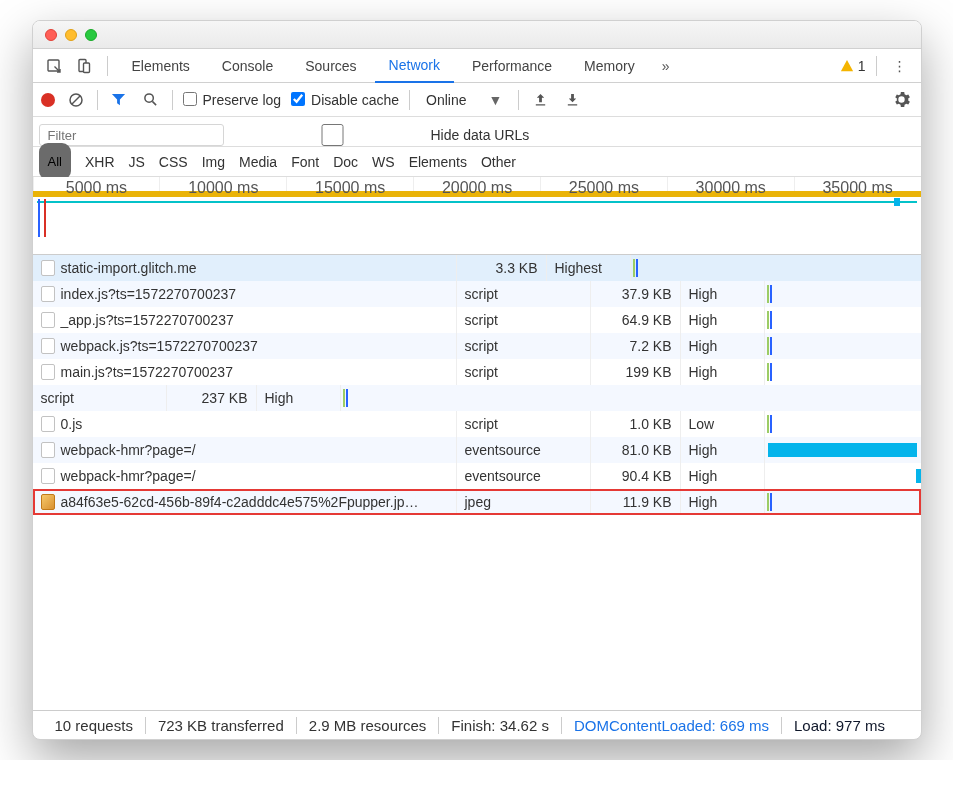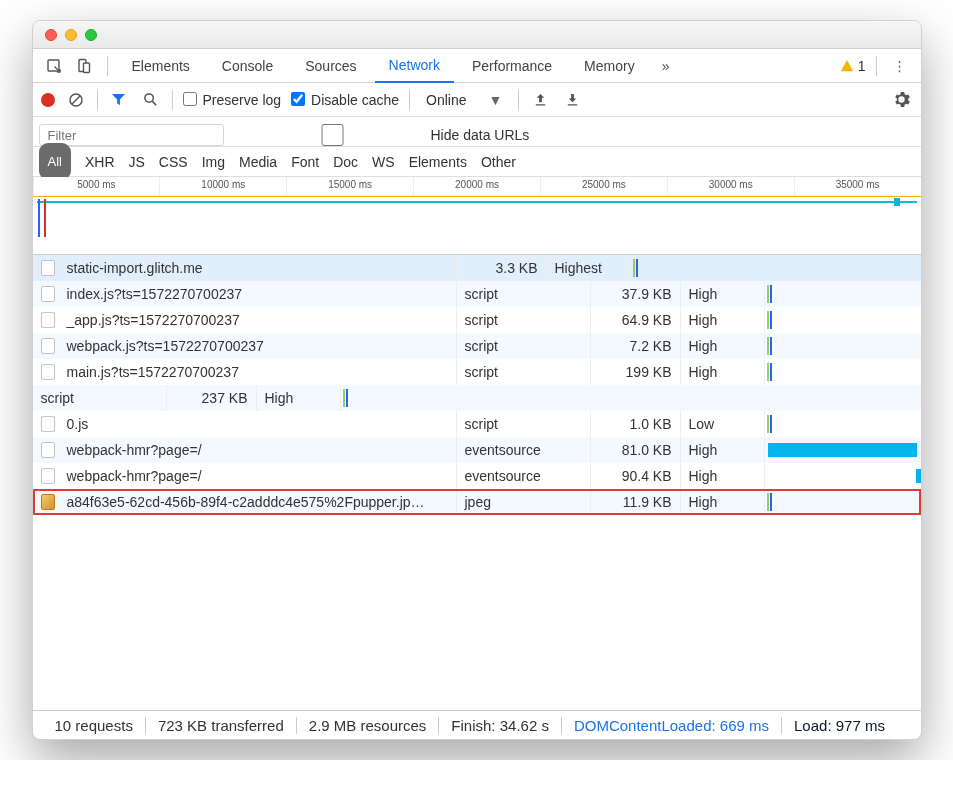--- a/index.html
+++ b/index.html
@@ -24,38 +24,38 @@
 .toolbar .funnel{color:#1a73e8}
 .toolbar .vsep{width:1px;height:20px;background:#ccc}
 .toolbar label{display:flex;align-items:flex-start;gap:6px;font-size:14px;color:#333}
 .toolbar input[type=checkbox]{width:14px;height:14px}
 .toolbar .select{display:flex;align-items:center;gap:18px;padding:0 6px;border-right:none}
 .toolbar .arrow{color:#666;margin-left:4px}
 .filterbar { height: 30px; border-bottom: 1px solid #ddd; display:flex; align-items:flex-end; padding:0 6px; gap:16px; }
 .filterbar input{width:185px;height:22px;border:1px solid #d6d6d6;border-radius:3px;padding:0 8px;font-size:13px;background:#fff;color:#333}
 .filterbar label{display:flex;align-items:center;gap:6px;font-size:14px;color:#333}
 .typebar { height: 30px; border-bottom: 1px solid #ddd; display:flex; align-items:center; padding:0 6px; gap:14px; font-size:14px; color:#333}
-.typebar .pill{background:#6b6b6b;color:#ffffff;border-radius:9px;padding:11px 9px;font-size:13px}
+.typebar .pill{background:#6b6b6b;color:#000000;border-radius:9px;padding:11px 9px;font-size:13px}
 .typebar span{cursor:pointer}
 .timeline { height: 78px; border-bottom: 1px solid #ccc; position:relative; background:#fff; }
-.timeline .ticks{display:flex;height:20px;border-bottom:1px solid #eab308;font-size:10px;color:#555}
+.timeline .ticks{display:flex;height:20px;border-bottom:6px solid #eab308;font-size:16px;color:#555}
 .timeline .tick{flex:1;text-align:center;border-left:1px solid #eee;padding-top:2px}
 .timeline .bar{position:absolute;top:24px;left:4px;right:4px;height:2px;background:#04c2c9}
 .timeline .mark{position:absolute;top:22px;width:2px;height:38px}
 .table-wrap{flex:1;overflow:auto;border-bottom:1px solid #ccc}
 .thead{display:flex;height:28px;background:linear-gradient(#f7f7f7,#eee);border-bottom:1px solid #ccc;font-size:14px;color:#333}
 .thead .th{display:flex;align-items:center;padding:0 8px;border-right:1px solid #ccc}
 .th-name{flex:0 0 424px}.th-type{flex:0 0 134px}.th-size{flex:0 0 90px;justify-content:flex-end}.th-pri{flex:0 0 84px}.th-wf{flex:1;border-right:none;justify-content:space-between}
 .th-wf .sort{font-size:10px;color:#555}
 .row{display:flex;height:26px;font-size:14px;color:#333;align-items:center}
 .row:nth-child(even){background:#f4f8ff}
 .row.selected{background:#e1effc}
 .row.hl{outline:2px solid #e53935;outline-offset:-2px}
 .cell{padding:0 8px;border-right:1px solid #eee;display:flex;align-items:center;height:100%}
-.c-name{flex:0 0 424px;gap:12px;overflow:hidden;white-space:nowrap}
+.c-name{flex:0 0 424px;gap:6px;overflow:hidden;white-space:nowrap}
 .c-type{flex:0 0 134px}.c-size{flex:0 0 90px;justify-content:flex-end}.c-pri{flex:0 0 84px}.c-wf{flex:1;border-right:none;position:relative}
 .file-ico{width:14px;height:16px;border:1px solid #c2c2c2;background:#fff;border-radius:2px;flex:none;position:relative}
 .file-ico.img{background:linear-gradient(135deg,#f6c96a,#d89030);border-color:#c27a18}
 .wf-bar{position:absolute;top:6px;height:14px;background:#04b4eb}
 .wf-tick{position:absolute;top:4px;width:2px;height:18px;background:#9ccc65}
 .status{height:28px;display:flex;align-items:center;font-size:15px;color:#333;padding:0 10px;gap:0}
 .status .seg{padding:0 12px;border-right:1px solid #ccc}
 .status .seg:last-child{border-right:none}
 .status .dcl{color:#1a73e8}.status .load{color:#0f172a}
 </style>

